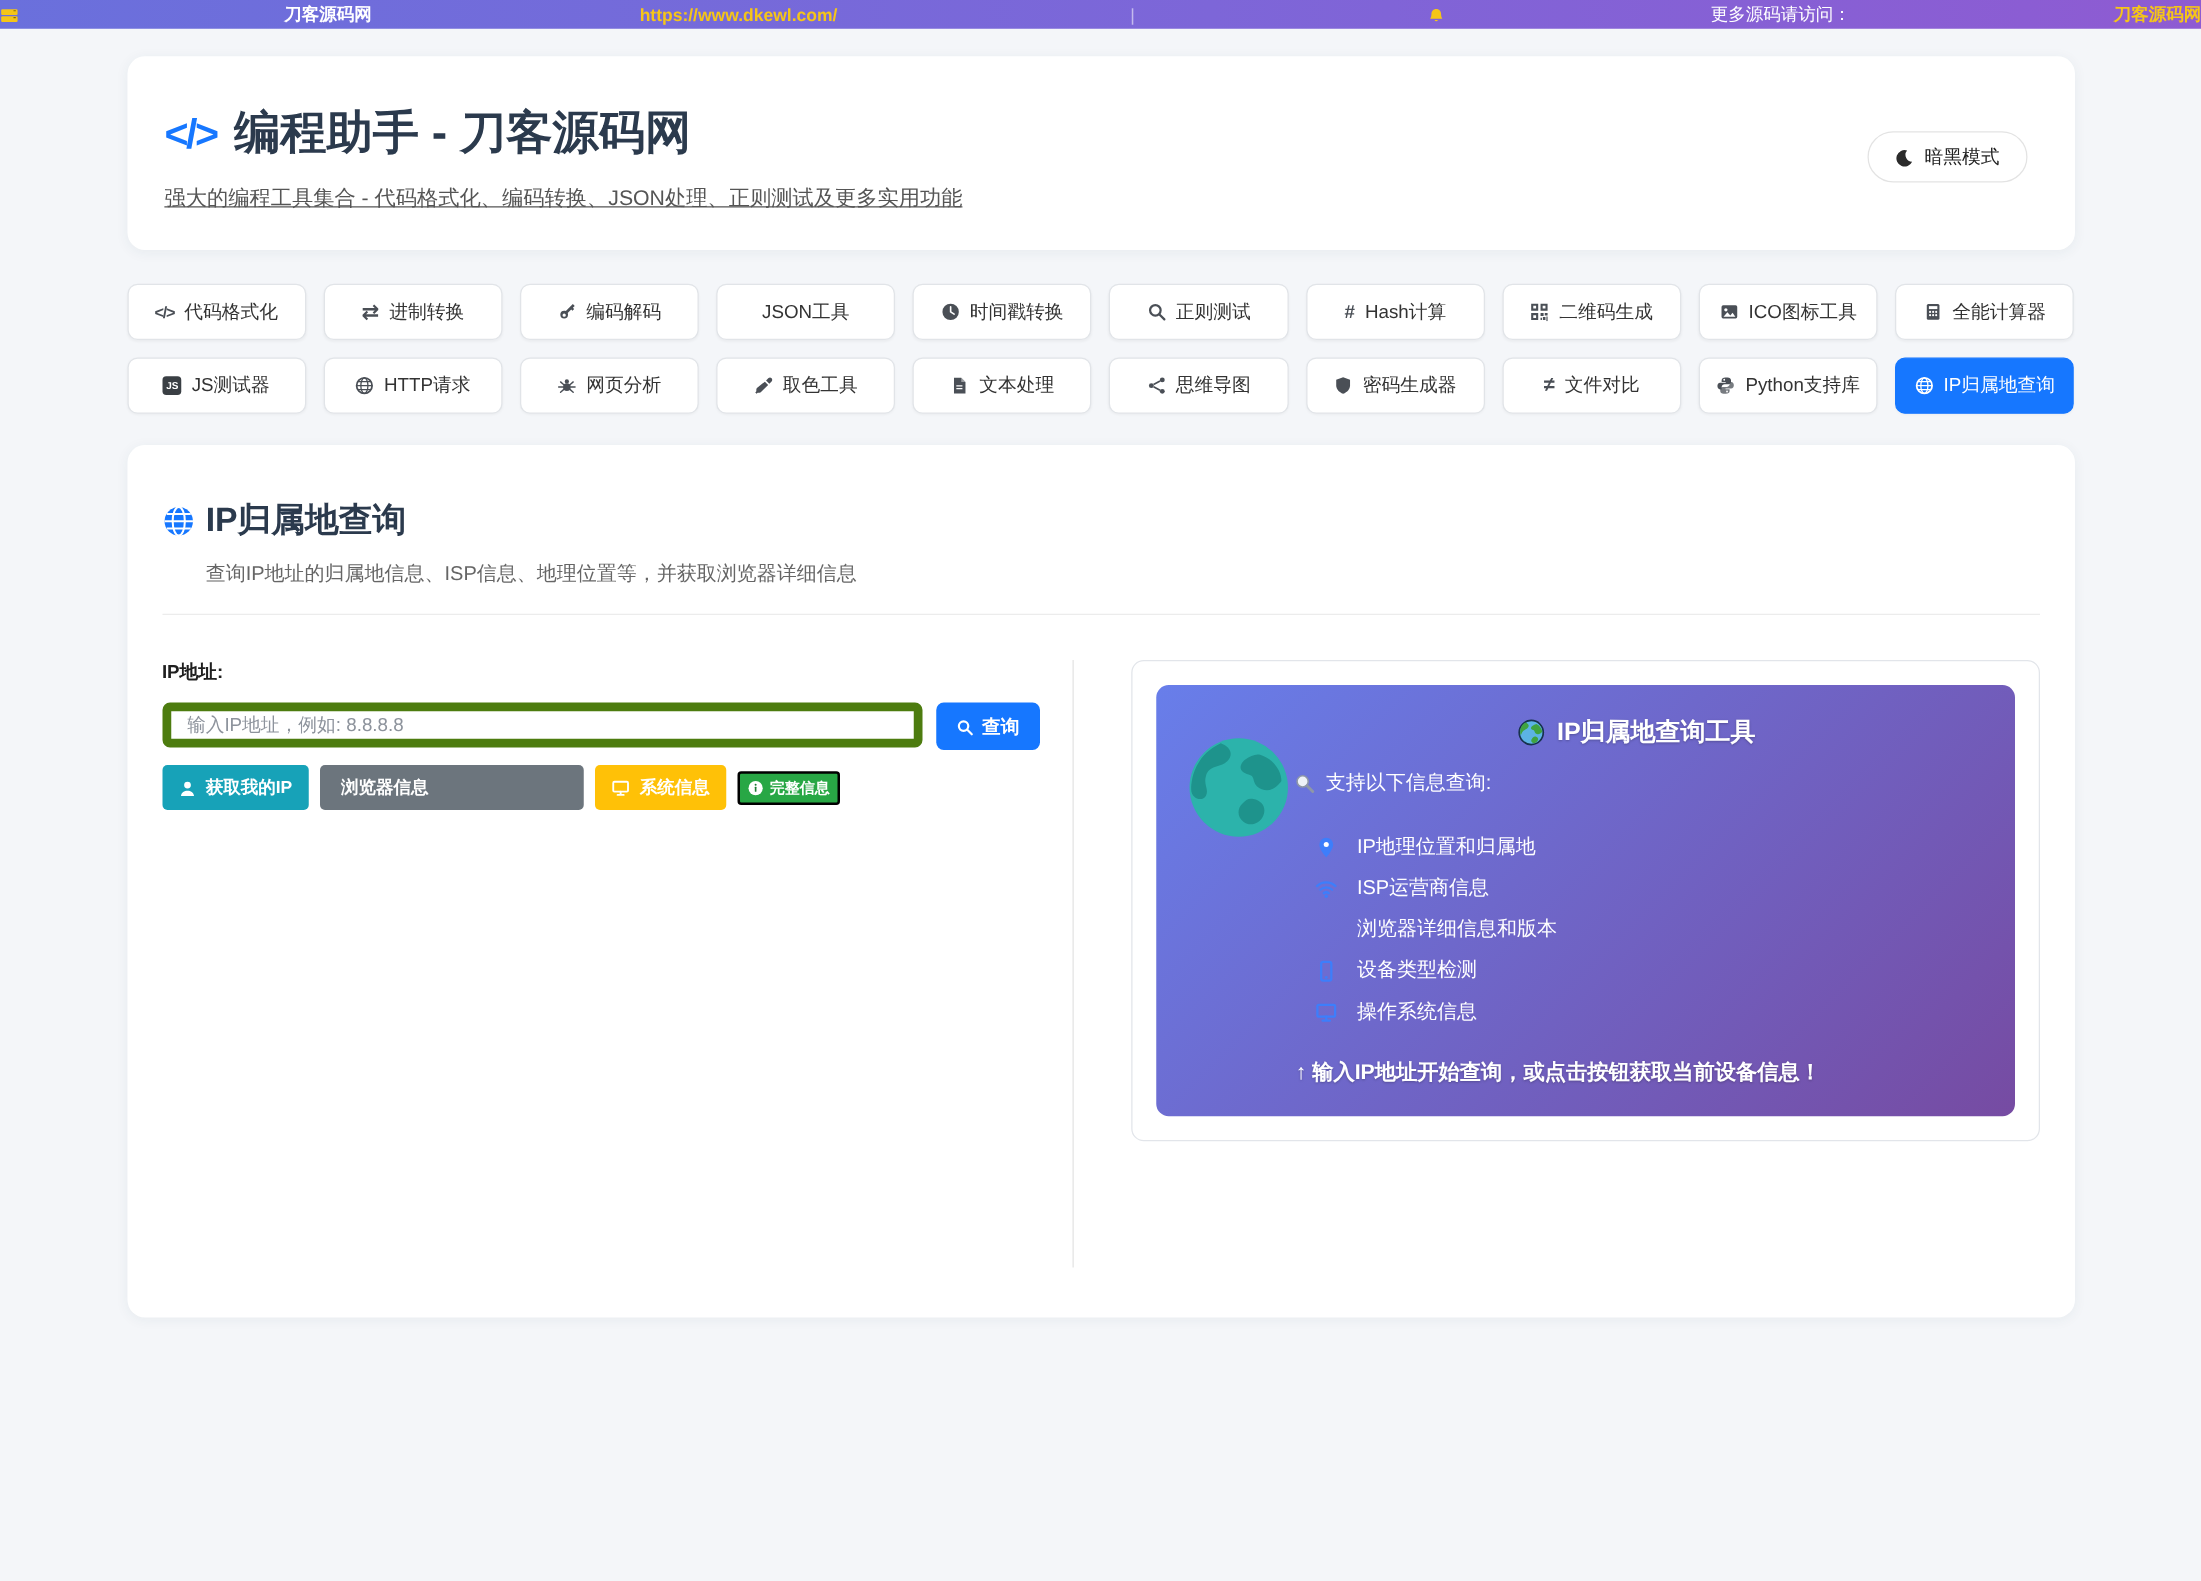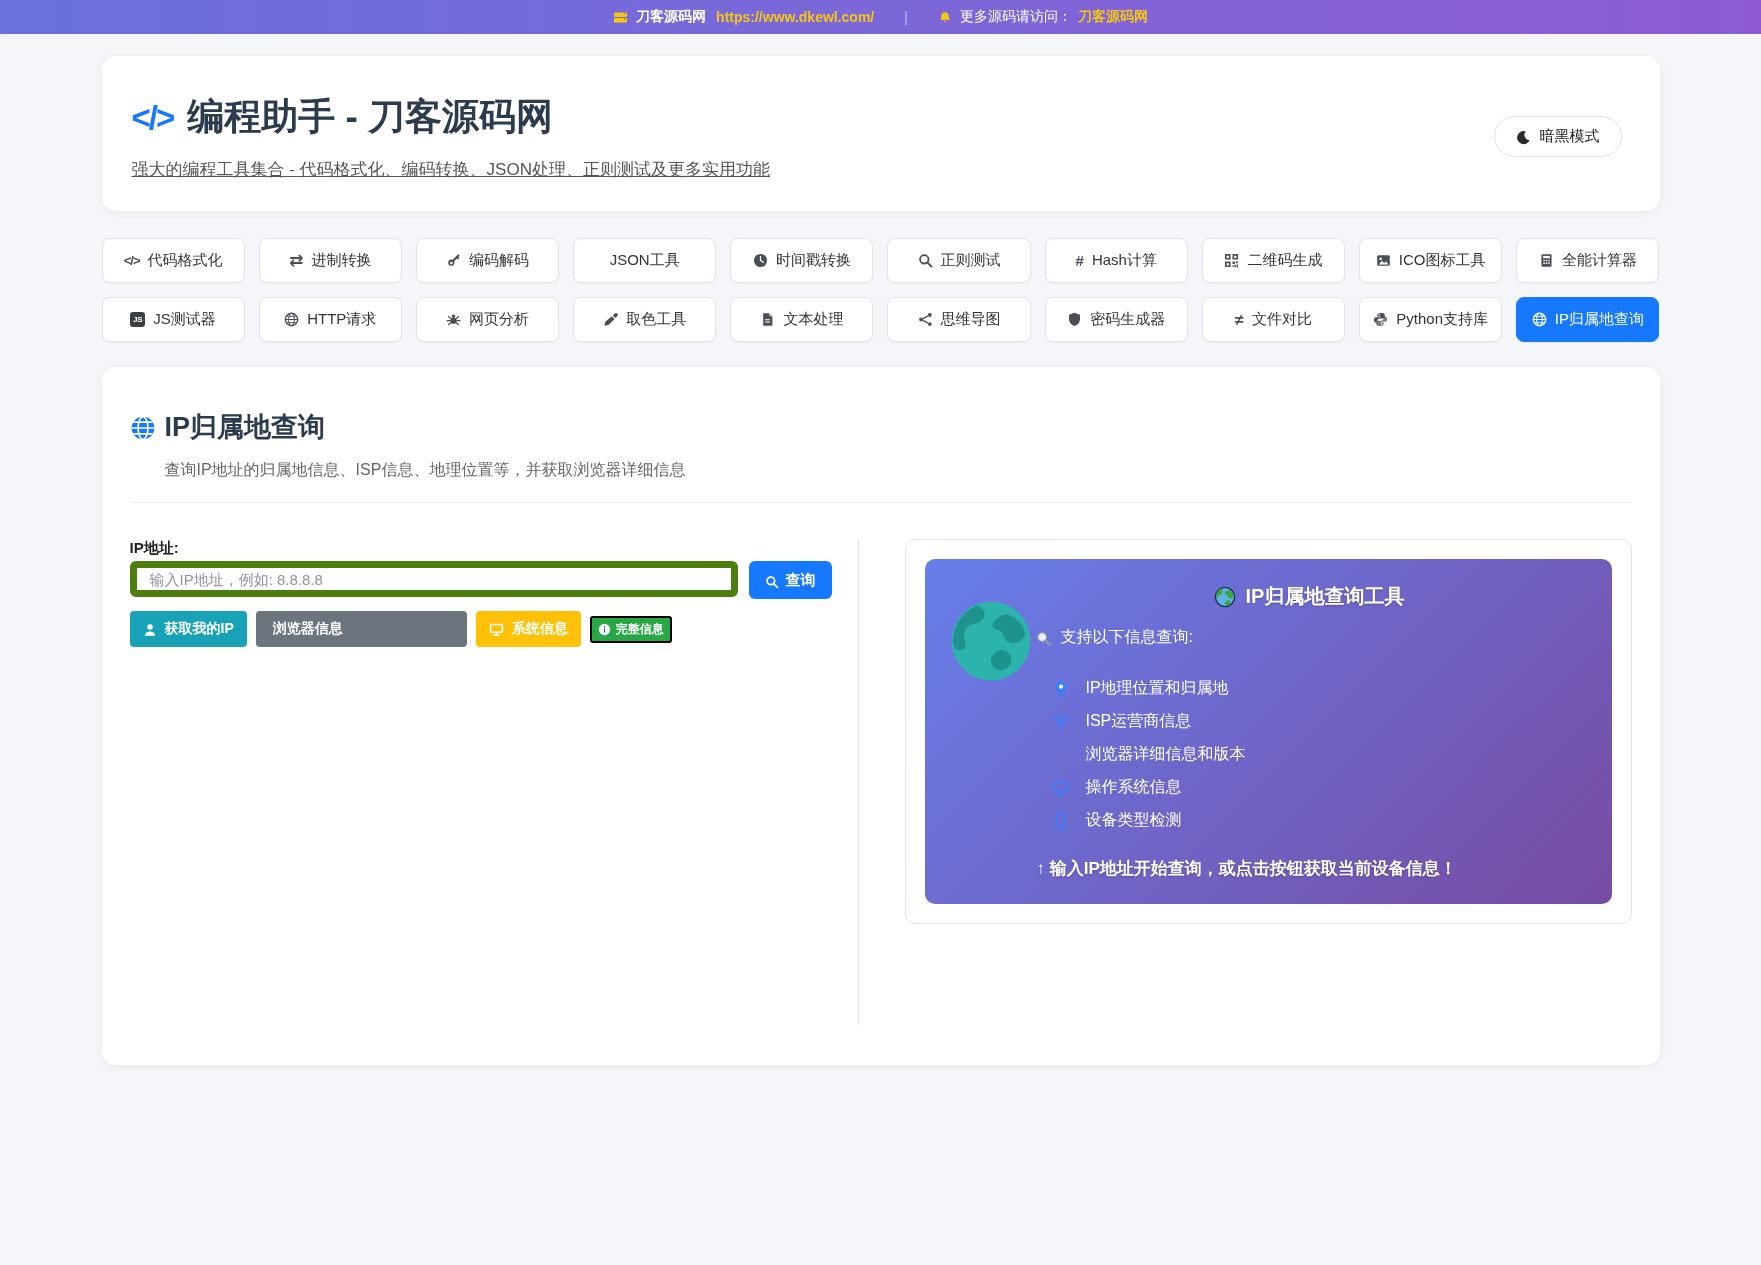--- a/index.html
+++ b/index.html
@@ -2,22 +2,22 @@
 <html><head>
 <meta charset="utf-8">
 <style>
   * { box-sizing: border-box; margin: 0; padding: 0; }
   html,body { width:1761px; height:1265px; overflow:hidden;
     font-family:"Liberation Sans","DejaVu Sans",sans-serif; background:#f4f6f9; color:#333; }
   .ic { display:inline-block; vertical-align:middle; flex:none; }
   .ticon { font-weight:bold; display:inline-block; line-height:1; }
 
   
-  .topbar { height:34px; background:linear-gradient(90deg,#6a70dc 0%,#7d66d8 55%,#8e5bd2 100%);
-    display:flex; align-items:center; justify-content:center; font-size:14px; color:#fff; }
+  .topbar { height:23px; background:linear-gradient(90deg,#6a70dc 0%,#7d66d8 55%,#8e5bd2 100%);
+    display:flex; align-items:center; justify-content:space-between; font-size:14px; color:#fff; }
   .topbar .logo-ic { color:#f5c518; margin-right:8px; }
   .topbar .site { font-weight:bold; margin-right:10px; }
   .topbar .url { color:#f5c518; font-weight:bold; text-decoration:none; }
   .topbar .sep { color:rgba(255,255,255,.55); margin:0 30px; }
   .topbar .bell { color:#f5c518; margin-right:8px; }
   .topbar .promo-link { color:#f5c518; font-weight:bold; text-decoration:none; margin-left:6px; }
 
   .container { width:1558px; margin:0 auto; }
 
   
@@ -45,21 +45,21 @@
   .main-card { margin-top:25px; background:#fff; border-radius:14px; padding:42px 28px 40px 28px;
     box-shadow:0 2px 10px rgba(40,60,90,.06); height:698px; display:flex; flex-direction:column; }
   .sec-title { display:flex; align-items:center; gap:9px; font-size:27px; font-weight:bold; color:#2b3a4d; }
   .sec-title .ic { color:#1677ff; }
   .sec-sub { margin:15px 0 21px 35px; font-size:16px; color:#666; }
   .sec-divider { border-bottom:1px solid #ececec; }
   .content-row { display:flex; margin-top:36px; flex:1; }
   .col-left { width:729px; padding-right:26px; border-right:1px solid #e4e4e4; }
   .col-right { flex:1; padding-left:46px; }
 
-  .ip-label { font-weight:bold; font-size:15px; color:#1f1f1f; margin-bottom:3px; }
+  .ip-label { font-weight:bold; font-size:15px; color:#1f1f1f; margin-bottom:15px; }
   .input-row { display:flex; gap:11px; }
   .ip-input { flex:1; height:36px; border:7px solid #4d7c0f; border-radius:6px; padding:0 13px;
     font-size:15px; color:#333; font-family:inherit; outline:none; }
   .ip-input::placeholder { color:#8d939c; }
   .query-btn { background:#1677ff; border:none; color:#fff; border-radius:6px; height:38px; padding:0 16px;
     display:flex; align-items:center; gap:7px; font-size:15px; font-weight:bold; cursor:pointer; font-family:inherit; }
   .action-row { margin-top:12px; display:flex; align-items:center; gap:9px; }
   .act-btn { border:none; color:#fff; border-radius:4px; height:36px; padding:0 13px; font-size:14px;
     font-weight:bold; display:flex; align-items:center; gap:8px; cursor:pointer; font-family:inherit;text-align:right; }
   .btn-myip { background:#17a2b8; }
@@ -392,34 +392,34 @@
                   </span>
                   <span>ISP运营商信息</span>
                 </div>
                 <div class="p-feature">
                   <span class="fic"></span>
                   <span>浏览器详细信息和版本</span>
                 </div>
                 <div class="p-feature">
                   <span class="fic">
                     <svg class="ic" width="18" height="18" viewBox="0 0 16 16" fill="currentColor" xmlns="http://www.w3.org/2000/svg">
+                      <rect x="4.4" y="1.3" width="7.2" height="13.4" rx="1.5" fill="none" stroke="currentColor" stroke-width="1.6"></rect>
+                      <circle cx="8" cy="12.3" r=".95"></circle>
+                    </svg>
+                  </span>
+                  <span>设备类型检测</span>
+                </div>
+                <div class="p-feature">
+                  <span class="fic">
+                    <svg class="ic" width="18" height="18" viewBox="0 0 16 16" fill="currentColor" xmlns="http://www.w3.org/2000/svg">
                       <rect x="1.7" y="2.6" width="12.6" height="8.4" rx="1" fill="none" stroke="currentColor" stroke-width="1.6"></rect>
                       <path d="M5.4 13.8h5.2M8 11v2.8" stroke="currentColor" stroke-width="1.6" stroke-linecap="round"></path>
                     </svg>
                   </span>
                   <span>操作系统信息</span>
-                </div>
-                <div class="p-feature">
-                  <span class="fic">
-                    <svg class="ic" width="18" height="18" viewBox="0 0 16 16" fill="currentColor" xmlns="http://www.w3.org/2000/svg">
-                      <rect x="4.4" y="1.3" width="7.2" height="13.4" rx="1.5" fill="none" stroke="currentColor" stroke-width="1.6"></rect>
-                      <circle cx="8" cy="12.3" r=".95"></circle>
-                    </svg>
-                  </span>
-                  <span>设备类型检测</span>
                 </div>
               </div>
             <div class="p-footer">↑ 输入IP地址开始查询，或点击按钮获取当前设备信息！</div>
           </div>
         </div>
       </div>
     </div>
   </div>
 </div>
 

